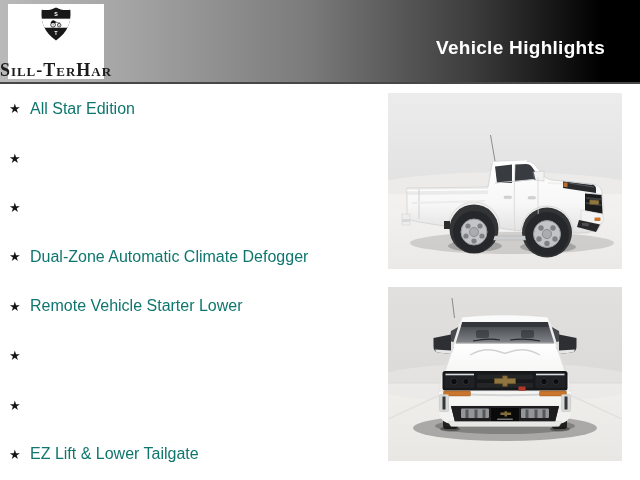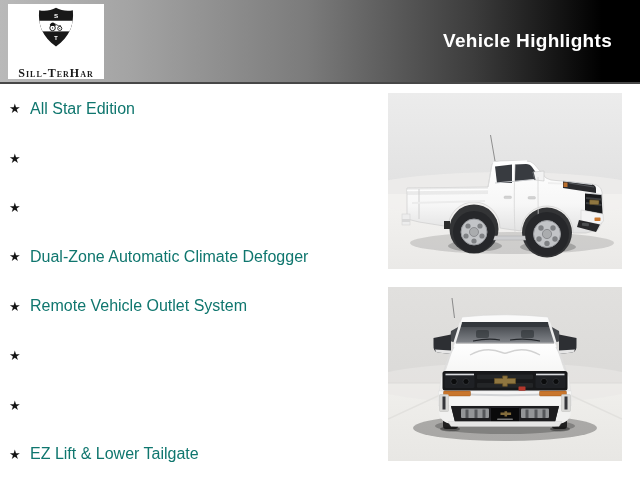--- a/index.html
+++ b/index.html
@@ -7,22 +7,22 @@
         font-family:"Liberation Sans",sans-serif;}
 
   
   .header{position:absolute;top:0;left:0;width:640px;height:82px;
           background:linear-gradient(90deg,#b9b9b9 0%,#a4a4a4 20%,#7b7b7b 48%,#3c3c3c 74%,#000 94%);
           border-bottom:2px solid #474747;}
   .logo-box{position:absolute;left:8px;top:4px;width:96px;height:75px;background:#ffffff;
             display:flex;flex-direction:column;align-items:center;}
   .shield{width:46px;height:50px;margin-top:3px;}
   .brand{font-family:"Liberation Serif",serif;font-variant:small-caps;font-weight:700;
-         font-size:12px;letter-spacing:1px;color:#1b1b1b;line-height:1;margin-top:20px;white-space:nowrap;}
-  .title{position:absolute;right:27px;top:29px;margin:1px;font-size:19px;font-weight:700;
+         font-size:18px;letter-spacing:1px;color:#1b1b1b;line-height:1;margin-top:20px;white-space:nowrap;}
+  .title{position:absolute;right:27px;top:29px;margin:8px;font-size:19px;font-weight:700;
          color:#ffffff;letter-spacing:.3px;}
 
   
   .features{position:absolute;left:0;top:84px;width:384px;margin:0;padding:0;list-style:none;}
   .feature{height:49.4px;display:flex;align-items:center;padding-left:9px;}
   .star{width:21px;font-size:13px;color:#141414;flex:none;line-height:1;}
   .label{font-size:16px;color:#0f766e;white-space:nowrap;}
 
   
   .photo{position:absolute;left:388px;margin:0;background:#e9e8e6;}
@@ -69,21 +69,21 @@
       </li>
     <li class="feature">
       <span class="star">★</span>
       </li>
     <li class="feature">
       <span class="star">★</span>
       <span class="label">Dual-Zone Automatic Climate Defogger</span>
       </li>
     <li class="feature">
       <span class="star">★</span>
-      <span class="label">Remote Vehicle Outlet System</span>
+      <span class="label">Remote Vehicle Starter Lower</span>
       </li>
     <li class="feature">
       <span class="star">★</span>
       </li>
     <li class="feature">
       <span class="star">★</span>
       </li>
     <li class="feature">
       <span class="star">★</span>
       <span class="label">EZ Lift &amp; Lower Tailgate</span>

